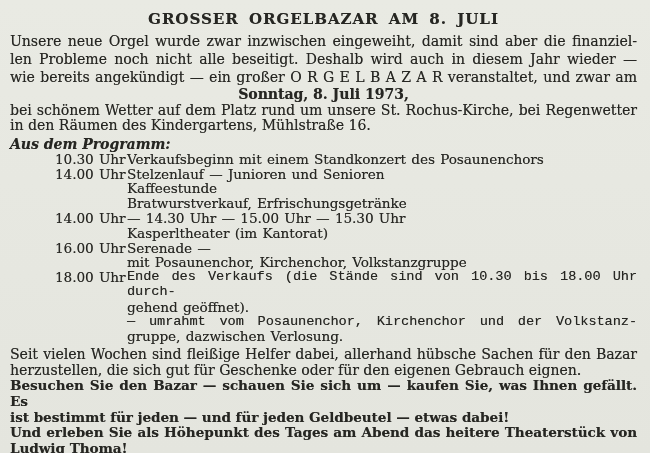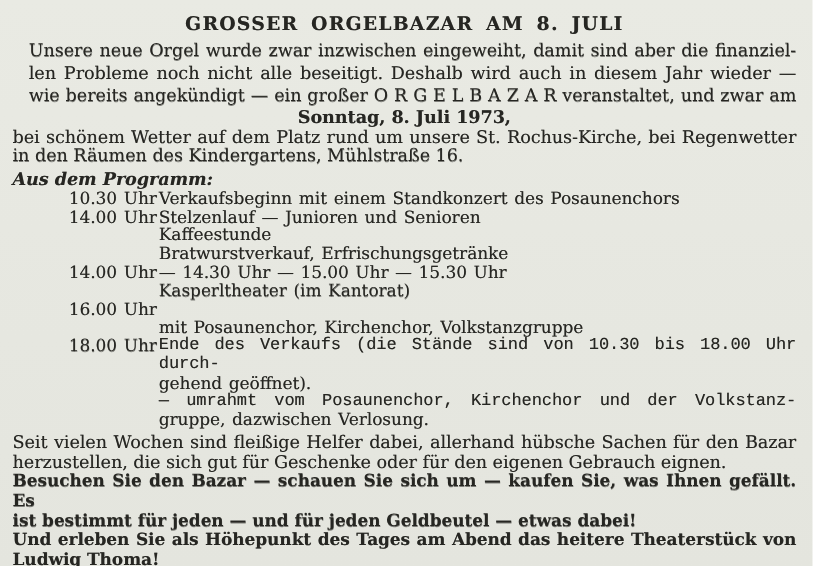--- a/index.html
+++ b/index.html
@@ -28,21 +28,21 @@
 
   .title {
     padding-top: 10px;
     line-height: 19px;
     font-size: 15px;
     font-weight: bold;
     text-align: center;
     letter-spacing: 1px;
     word-spacing: 4px;
   }
-  .intro { margin-top: 4px; margin-left: 13px; }
+  .intro { margin-top: 4px; }
   .intro .ln { line-height: 17.8px; }
   .dateline {
     line-height: 16.5px;
     font-size: 14px;
     font-weight: bold;
     text-align: center;
   }
   .location .ln { line-height: 15.5px; }
   .prog-heading {
     margin-top: 2px;
@@ -107,20 +107,21 @@
     <div class="row">
       <span class="time">14.00 Uhr</span>
       <span class="desc">— 14.30 Uhr — 15.00 Uhr — 15.30 Uhr</span>
     </div>
     <div class="row">
       <span class="time"></span>
       <span class="desc">Kasperltheater (im Kantorat)</span>
     </div>
     <div class="row">
       <span class="time">16.00 Uhr</span>
+      <span class="desc">Serenade —</span>
     </div>
     <div class="row">
       <span class="time"></span>
       <span class="desc">mit Posaunenchor, Kirchenchor, Volkstanzgruppe</span>
     </div>
     <div class="row">
       <span class="time">18.00 Uhr</span>
       <span class="desc j">Ende des Verkaufs (die Stände sind von 10.30 bis 18.00 Uhr durch-</span>
     </div>
     <div class="row">

